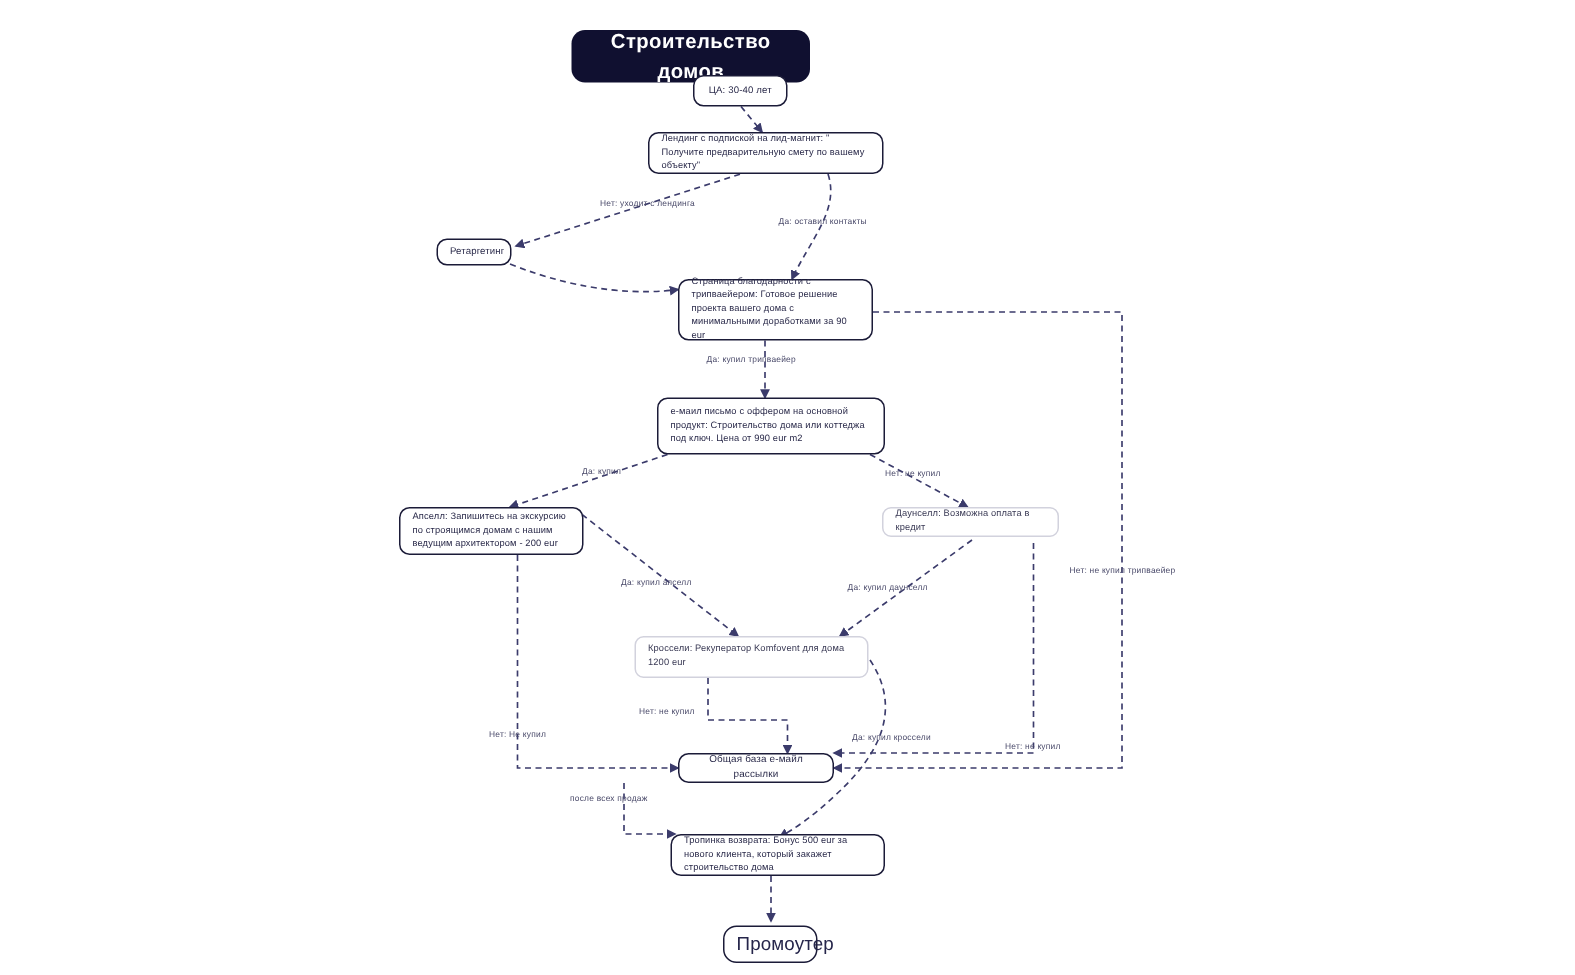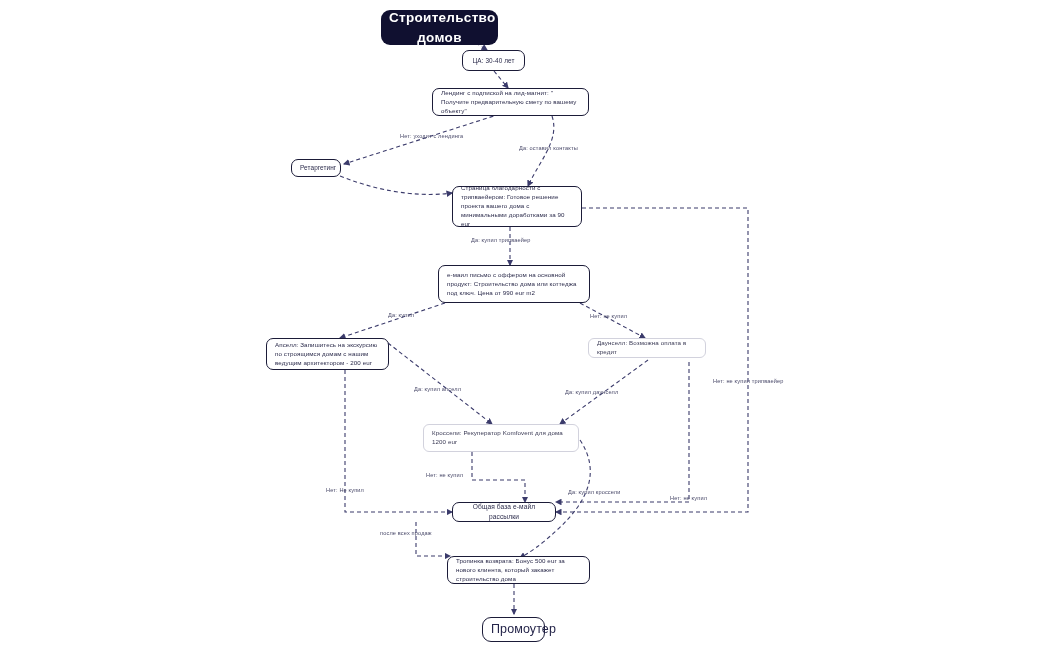--- a/index.html
+++ b/index.html
@@ -120,21 +120,21 @@
       <path d="M689,362 L689,502 L556,502" stroke-dasharray="4,3" marker-end="url(#arrow)"></path>
 
       <path d="M580,440 C600,470 590,500 557,530 C540,546 530,552 520,558" stroke-dasharray="4,3" marker-end="url(#arrow)"></path>
 
       <path d="M416,522 L416,556 L450,556" stroke-dasharray="4,3" marker-end="url(#arrow)"></path>
 
       <path d="M514,584 L514,614" stroke-dasharray="4,3" marker-end="url(#arrow)"></path>
     </g>
   </svg>
 
-  <div class="node title-node" style="left:381px; top:10px; width:117px; height:35px;">
+  <div class="node title-node" style="left:381px; top:20px; width:159px; height:35px;">
     <span class="txt">Строительство домов</span>
   </div>
 
   <div class="node ca thick" style="left:462px; top:50px; width:63px; height:21px;">
     <span class="txt">ЦА: 30-40 лет</span>
   </div>
 
   <div class="node thick" style="left:432px; top:88px; width:157px; height:28px;">
     <span class="txt">Лендинг с подпиской на лид-магнит: " Получите предварительную смету по вашему объекту"</span>
   </div>

